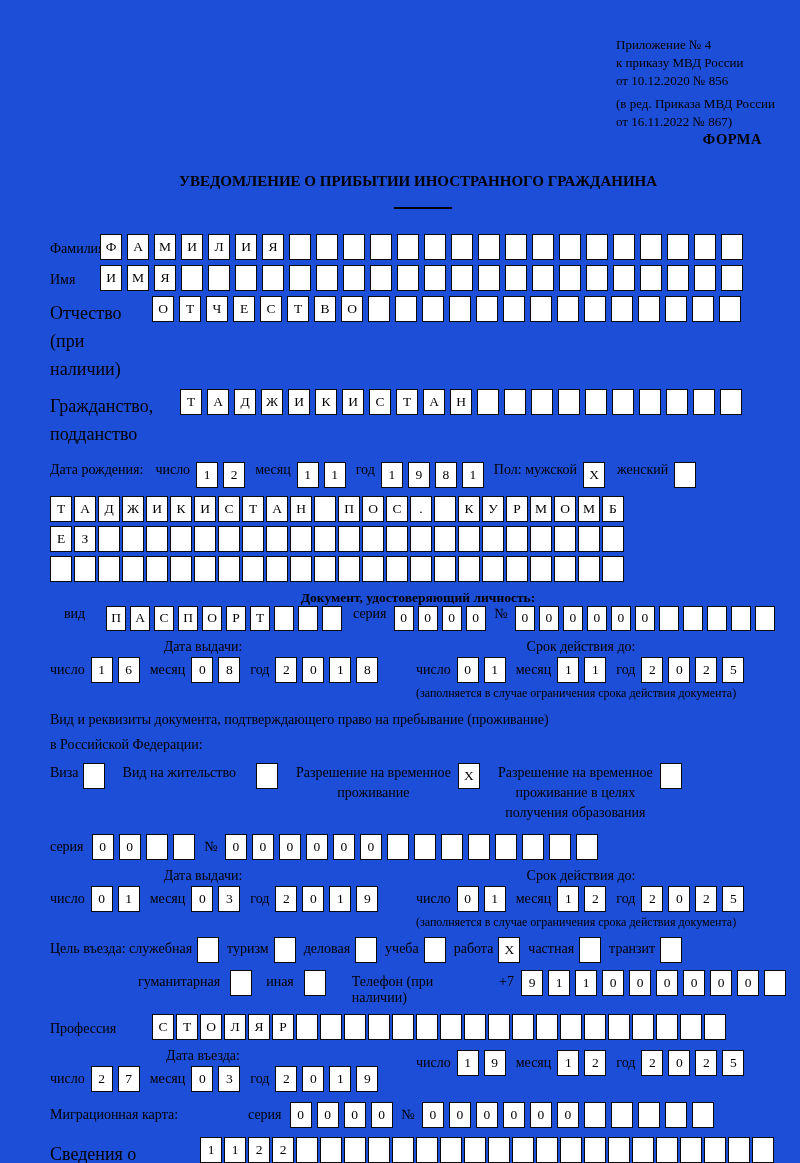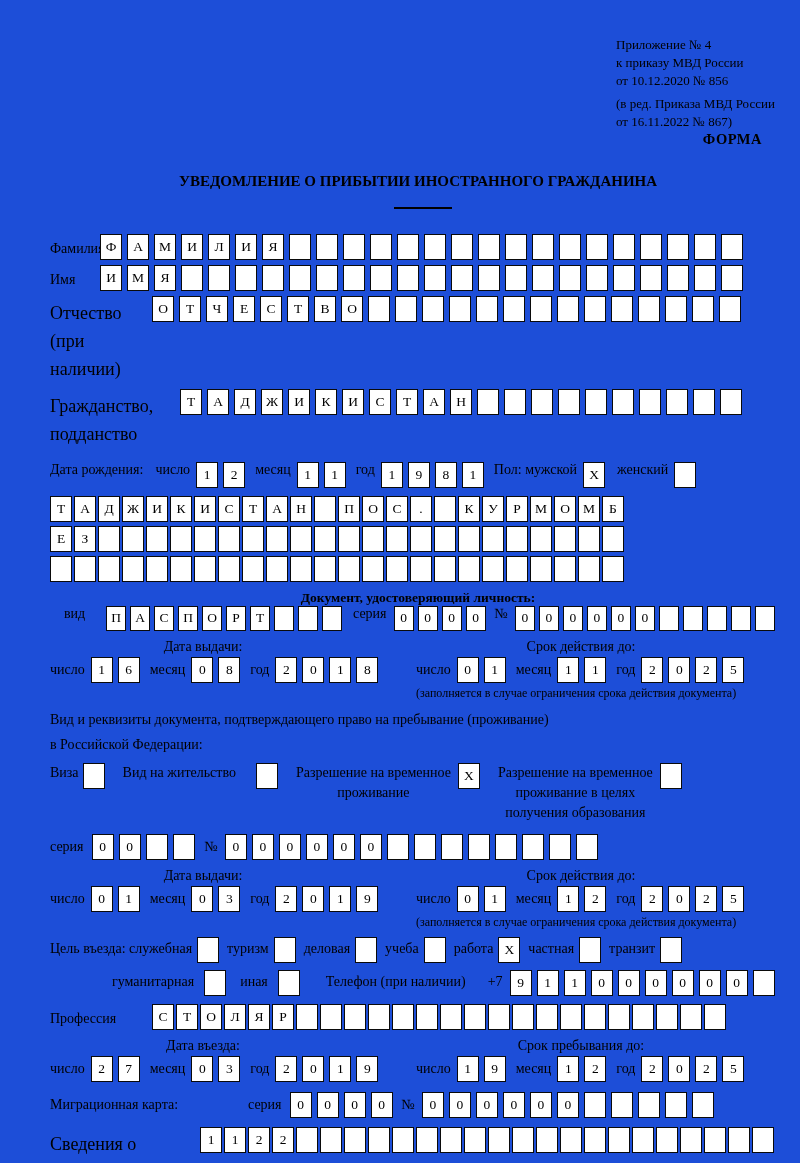--- a/index.html
+++ b/index.html
@@ -528,21 +528,21 @@
     <span class="w">частная</span>
     <span class="cbg">
         <span class="cb"></span>
       </span>
     <span class="w">транзит</span>
     <span class="cbg">
         <span class="cb"></span>
       </span>
   </div>
 
-  <div class="prow" style="margin-left:62px;">
+  <div class="prow" style="margin-left:88px;">
     <span class="pre">гуманитарная</span>
     <span class="cbg" style="margin-left:10px;">
         <span class="cb"></span>
       </span>
     <span class="w" style="margin-left:14px;">иная</span>
     <span class="cbg" style="margin-left:10px;">
         <span class="cb"></span>
       </span>
     <span class="w" style="margin-left:26px;">Телефон (при наличии)</span>
     <span class="w" style="margin-left:22px;">+7</span>
@@ -607,21 +607,20 @@
         <span class="dl mr">год</span>
         <span class="cbg">
             <span class="cb">2</span>
             <span class="cb">0</span>
             <span class="cb">1</span>
             <span class="cb">9</span>
           </span>
       </div>
     </div>
     <div class="dcol2">
-      <div class="dhead">Срок пребывания до:</div>
       <div class="dline">
         <span class="dl">число</span>
         <span class="cbg">
             <span class="cb">1</span>
             <span class="cb">9</span>
           </span>
         <span class="dl mr">месяц</span>
         <span class="cbg">
             <span class="cb">1</span>
             <span class="cb">2</span>

